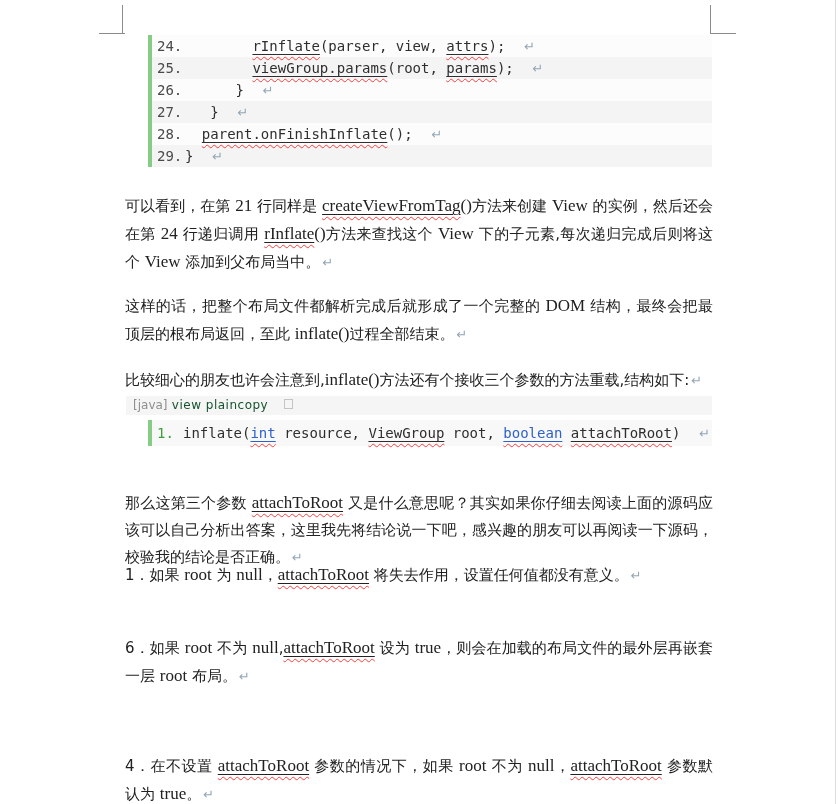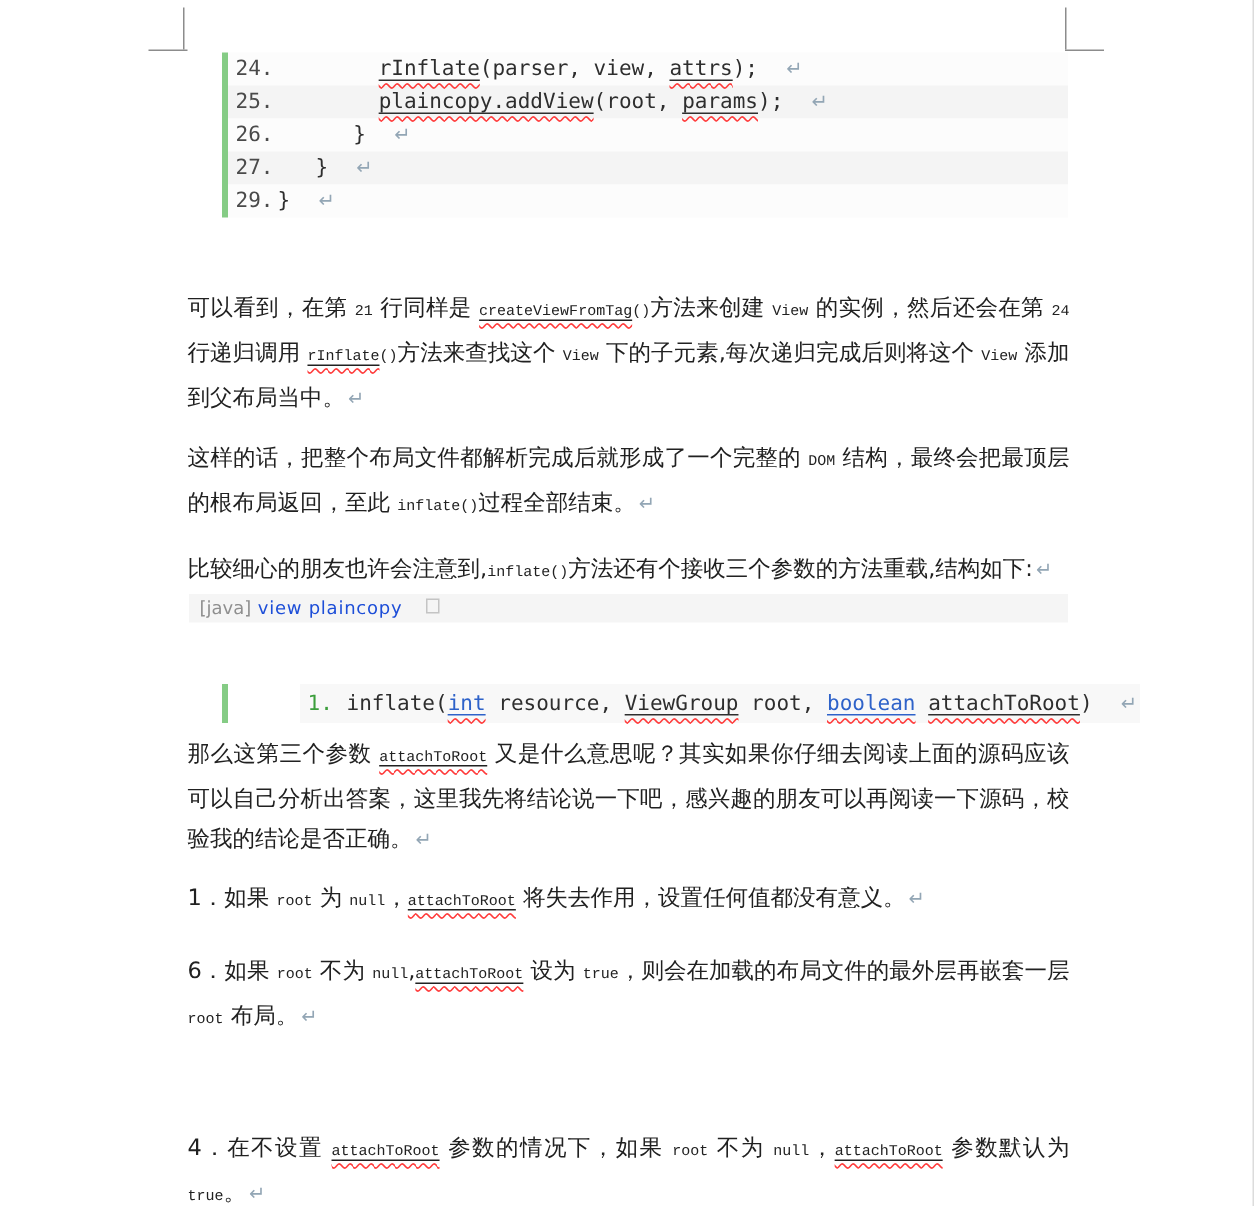--- a/index.html
+++ b/index.html
@@ -7,41 +7,41 @@
         font-family:"DejaVu Sans",sans-serif;color:#212121;}
   .crop{position:absolute;background:#8c8c8c;}
   #crop-tl-v{left:122px;top:5px;width:1px;height:28px;}
   #crop-tl-h{left:99px;top:33px;width:26px;height:1px;}
   #crop-tr-v{left:710px;top:5px;width:1px;height:28px;}
   #crop-tr-h{left:710px;top:33px;width:26px;height:1px;}
   #page-edge{position:absolute;left:835px;top:0;width:1px;height:804px;background:#dcdcdc;}
 
   .codeblock{position:absolute;font-family:"DejaVu Sans Mono",monospace;}
   #cb1{left:148px;top:35px;width:564px;}
-  #cb2{left:148px;top:456px;width:564px;padding-left:48px;}
+  #cb2{left:148px;top:420px;width:564px;}
   .greenbar{position:absolute;left:0;top:0;bottom:0;width:4px;background:#85cc85;}
   .crow{margin-left:4px;height:22px;line-height:22px;font-size:14px;white-space:pre;color:#2e2e2e;}
   #cb1 .crow:nth-child(odd){background:#f4f4f4;}
   #cb1 .crow:nth-child(even){background:#fcfcfc;}
   #cb2 .crow{height:26px;line-height:26px;background:#f8f8f8;}
   .lnum{display:inline-block;width:28px;padding-left:5px;color:#4a4a4a;}
   #cb2 .lnum{color:#3c9e3c;width:26px;}
 
   .codehdr{position:absolute;left:126px;top:396px;width:586px;height:19px;line-height:18px;
            background:#f5f5f5;font-size:12px;padding-left:7px;box-sizing:border-box;white-space:pre;}
   .hdr{color:#8f8f8f;}
-  .hdr2{color:#1d4ed8;letter-spacing:0.5px;}
+  .hdr2{color:#14532d;letter-spacing:0.5px;}
   .copy-icon{display:inline-block;width:7px;height:8px;border:1px solid #c4c4c4;margin-left:16px;}
 
   .para{position:absolute;left:125px;width:588px;font-size:15px;line-height:27px;
         text-align:justify;color:#212121;}
   .pos-p1{top:177px;} .pos-p2{top:277px;} .pos-p3{top:351px;} .pos-p4{top:474px;}
-  .pos-i1{top:570px;} .pos-i2{top:619px;} .pos-i3{top:689px;} .pos-i4{top:737px;}
+  .pos-i1{top:546px;} .pos-i2{top:619px;} .pos-i3{top:689px;} .pos-i4{top:737px;}
 
-  .m{font-family:Liberation Mono, monospace;font-size:10px;}
+  .m{font-family:Liberation Serif, serif;font-size:17px;}
   .kw{color:#2e62c9;}
   .arr{color:#93a6b5;font-size:13px;font-family:"DejaVu Sans",sans-serif;padding-left:2px;}
   .ul{text-decoration:underline;text-decoration-thickness:1px;text-underline-offset:3px;}
   .sqr{text-decoration:underline;text-decoration-style:wavy;text-decoration-color:#ff3b3b;
        text-decoration-thickness:1px;text-underline-offset:5px;margin-top:48px;}
   .sqb{text-decoration-style:wavy;text-decoration-color:#4668e8;
        text-decoration-thickness:1px;text-underline-offset:4px;}
 </style>
 </head>
 <body>
@@ -50,23 +50,24 @@
 
   <div class="crop" id="crop-tl-v"></div>
   <div class="crop" id="crop-tl-h"></div>
   <div class="crop" id="crop-tr-v"></div>
   <div class="crop" id="crop-tr-h"></div>
   <div id="page-edge"></div>
 
   <div class="codeblock" id="cb1">
     <div class="greenbar"></div>
     <div class="crow"><span class="lnum">24.</span><span><span>        </span><span class="ul"><span class="sqr">rInflate</span></span><span>(parser, view, </span><span class="ul"><span class="sqr">attrs</span></span><span>);  </span><span class="arr">↵</span></span></div>
-    <div class="crow"><span class="lnum">25.</span><span><span>        </span><span class="ul"><span class="sqr">plaincopy.addView</span></span><span>(root, </span><span class="ul"><span class="sqr">params</span></span><span>);  </span><span class="arr">↵</span></span></div>
+    <div class="crow"><span class="lnum">25.</span><span><span>        </span><span class="ul"><span class="sqr">viewGroup.params</span></span><span>(root, </span><span class="ul"><span class="sqr">params</span></span><span>);  </span><span class="arr">↵</span></span></div>
     <div class="crow"><span class="lnum">26.</span><span><span>      }  </span><span class="arr">↵</span></span></div>
     <div class="crow"><span class="lnum">27.</span><span><span>   }  </span><span class="arr">↵</span></span></div>
+    <div class="crow"><span class="lnum">28.</span><span><span>  </span><span class="ul"><span class="sqr">parent.onFinishInflate</span></span><span>();  </span><span class="arr">↵</span></span></div>
     <div class="crow"><span class="lnum">29.</span><span><span>}  </span><span class="arr">↵</span></span></div>
   </div>
 
   <p class="para pos-p1"><span>可以看到，在第 </span><span class="m">21</span><span> 行同样是 </span><span class="m ul"><span class="sqr">createViewFromTag</span></span><span class="m">()</span><span>方法来创建 </span><span class="m">View</span><span> 的实例，然后还会在第 </span><span class="m">24</span><span> 行递归调用 </span><span class="m ul"><span class="sqr">rInflate</span></span><span class="m">()</span><span>方法来查找这个 </span><span class="m">View</span><span> 下的子元素,每次递归完成后则将这个 </span><span class="m">View</span><span> 添加到父布局当中。</span><span class="arr">↵</span></p>
   <p class="para pos-p2"><span>这样的话，把整个布局文件都解析完成后就形成了一个完整的 </span><span class="m">DOM</span><span> 结构，最终会把最顶层的根布局返回，至此 </span><span class="m">inflate()</span><span>过程全部结束。</span><span class="arr">↵</span></p>
   <p class="para pos-p3"><span>比较细心的朋友也许会注意到,</span><span class="m">inflate()</span><span>方法还有个接收三个参数的方法重载,结构如下:</span><span class="arr">↵</span></p>
 
   <div class="codehdr"><span><span class="hdr">[</span><span class="hdr"><span class="sqb">java</span></span><span class="hdr">]</span><span class="hdr2"> view plaincopy</span></span><span class="copy-icon"></span></div>
 
   <div class="codeblock" id="cb2">

